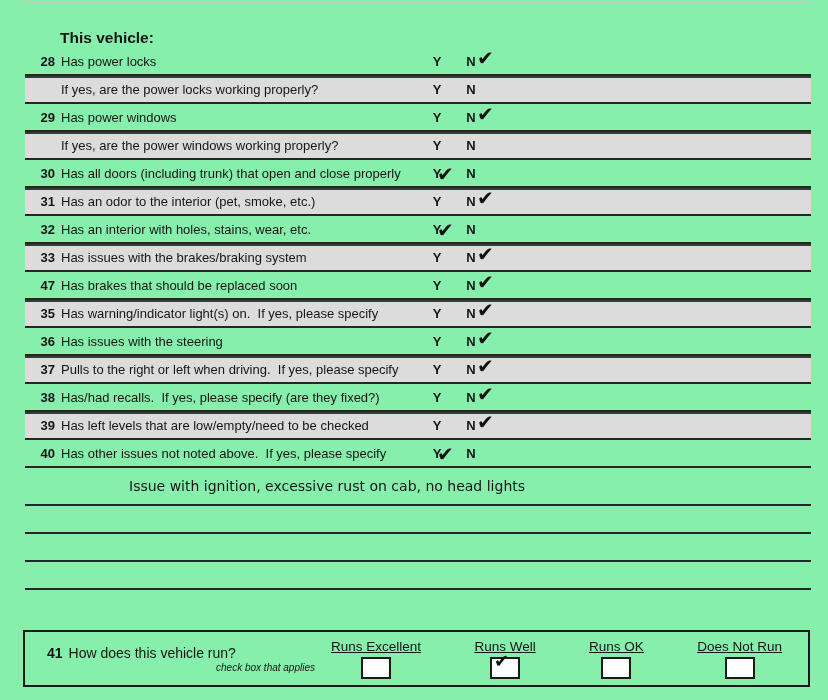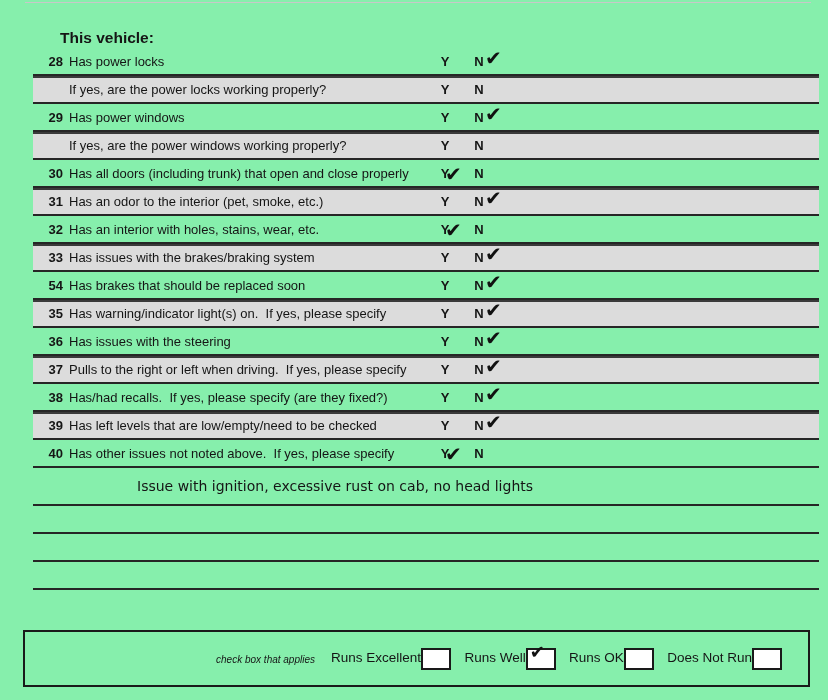--- a/index.html
+++ b/index.html
@@ -11,21 +11,21 @@
   }
   .sheet { position:relative; width:828px; height:700px; background:#86efac; }
 
   .top-faint-line { position:absolute; top:2px; left:25px; width:786px; height:1px; background:#c8c8c8; }
 
   .form-title {
     position:absolute; top:29px; left:60px;
     font-weight:700; font-size:15.5px;
   }
 
-  .rows-area { position:absolute; top:48px; left:33px; width:786px; }
+  .rows-area { position:absolute; top:48px; left:25px; width:786px; }
 
   .row {
     display:flex; align-items:center;
     height:28px; box-sizing:border-box;
     border-bottom:2px solid #262626;
     font-size:13px;
   }
   .checkrows .row:nth-child(even) {
     background:#dcdcdc;
     box-shadow: inset 0 2px 0 #3a3a3a;
@@ -55,21 +55,21 @@
   .run-box {
     position:absolute; top:630px; left:23px; width:787px; height:57px;
     box-sizing:border-box; border:2px solid #1a1a1a;
     display:flex; align-items:center;
   }
   .run-q { flex:none; width:268px; padding-left:22px; }
   .run-q .line1 { font-size:14px; }
   .run-q .line1 .qnum { font-weight:700; margin-right:6px; }
   .run-q .line2 { font-style:italic; font-size:10px; padding-left:32px; margin-top:1px;text-align:right; }
   .options { flex:1; display:flex; justify-content:space-between; padding:0 26px 0 16px; }
-  .option { display:flex; flex-direction:row; align-items:center; }
+  .option { display:flex; flex-direction:column; align-items:center;text-decoration:underline; }
   .option .opt-label { font-size:13.5px; margin-bottom:3px; white-space:nowrap; }
   .checkbox {
     width:26px; height:18px; box-sizing:content-box;
     border:2px solid #1a1a1a; position:relative; background:#fff;
   }
   .checkbox .check { left:2px; top:-7px; font-size:18px; }
 </style>
 </head>
 <body>
 
@@ -123,21 +123,21 @@
     <span class="cell y"><span>Y</span><span class="check">✔</span></span>
     <span class="cell n"><span>N</span></span>
   </div>
         <div class="row">
     <span class="num">33</span>
     <span class="q">Has issues with the brakes/braking system</span>
     <span class="cell y"><span>Y</span></span>
     <span class="cell n"><span>N</span><span class="check">✔</span></span>
   </div>
         <div class="row">
-    <span class="num">54</span>
+    <span class="num">47</span>
     <span class="q">Has brakes that should be replaced soon</span>
     <span class="cell y"><span>Y</span></span>
     <span class="cell n"><span>N</span><span class="check">✔</span></span>
   </div>
         <div class="row">
     <span class="num">35</span>
     <span class="q">Has warning/indicator light(s) on.  If yes, please specify</span>
     <span class="cell y"><span>Y</span></span>
     <span class="cell n"><span>N</span><span class="check">✔</span></span>
   </div>
@@ -177,20 +177,23 @@
     </div>
     <div>
         <div class="blank-row"></div>
         <div class="blank-row"></div>
         <div class="blank-row"></div>
       </div>
   </div>
 
   <div class="run-box">
     <div class="run-q">
+      <div class="line1">
+        <span class="qnum">41</span><span>How does this vehicle run?</span>
+      </div>
       <div class="line2">check box that applies</div>
     </div>
     <div class="options">
         <div class="option">
     <div class="opt-label">Runs Excellent</div>
     <div class="checkbox"></div>
   </div>
         <div class="option">
     <div class="opt-label">Runs Well</div>
     <div class="checkbox">

